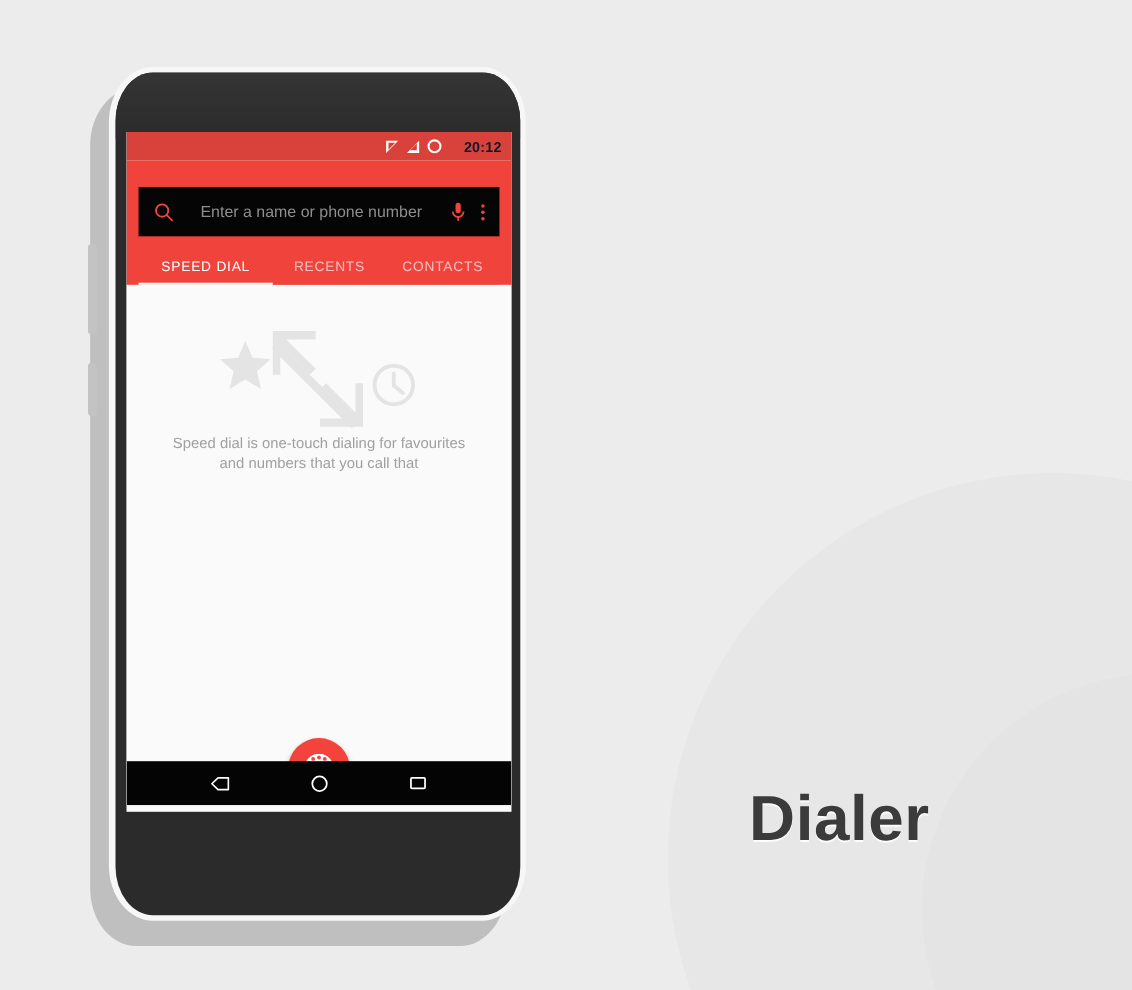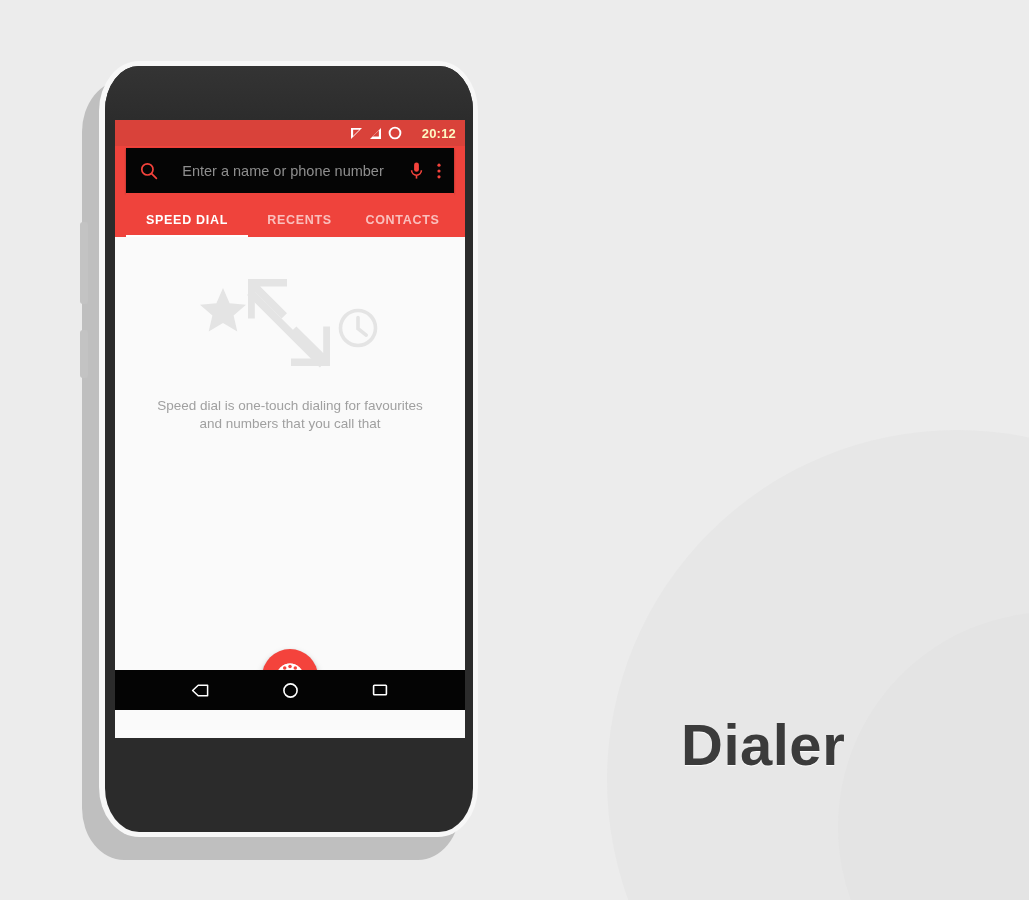--- a/index.html
+++ b/index.html
@@ -153,31 +153,31 @@
     background: #d9423a;
     display: flex;
     align-items: center;
     justify-content: flex-end;
     padding-right: 9px;
     box-sizing: border-box;
     gap: 6px;
   }
   #status-bar .status-icon { display: block; }
   #status-clock {
-    color: #fef9c3;
+    color: #0f172a;
     font-size: 13px;
     font-weight: bold;
     letter-spacing: 0.2px;
     margin-left: 14px;
   }
 
   
   #app-header {
     background: #ef433c;
-    padding: 2px 11px 0 11px;
+    padding: 24px 11px 0 11px;
     box-sizing: border-box;
   }
 
   
   #search-bar {
     height: 45px;
     background: #050505;
     display: flex;
     align-items: center;
     padding: 0 12px 0 13px;
@@ -204,21 +204,21 @@
     display: flex;
     height: 44px;
     align-items: flex-end;
     padding-top: 10px;
     box-sizing: border-box;
   }
   .tab {
     flex: 1 1 0;
     text-align: center;
     font-size: 12.5px;
-    font-weight: bold;
+    font-weight: normal;
     letter-spacing: 0.7px;
     color: rgba(255,255,255,0.66);
     padding-bottom: 10px;
     position: relative;
   }
   .tab.active { color: #ffffff; }
   .tab.active::after {
     content: "";
     position: absolute;
     left: 0; right: 0; bottom: 0;
@@ -240,21 +240,21 @@
     top: 38px;
     left: 0;
     right: 0;
     text-align: center;
   }
   #empty-state-graphic {
     display: block;
     margin: 0 auto;
   }
   #empty-state-text {
-    margin-top: 27px;
+    margin-top: 2px;
     color: #a0a0a0;
     font-size: 13.5px;
     line-height: 1.35;
     padding: 0 11px;
   }
 
   
   #fab-dialpad {
     position: absolute;
     left: 50%;

